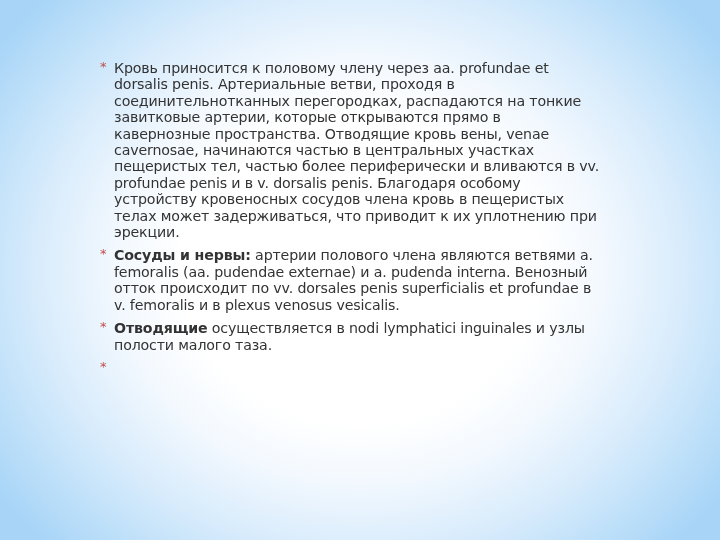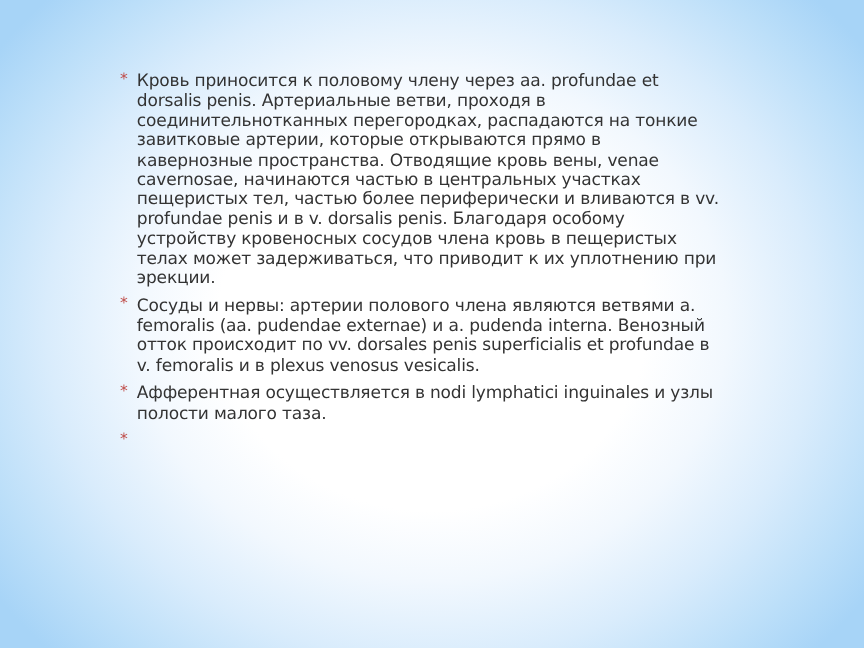--- a/index.html
+++ b/index.html
@@ -38,42 +38,42 @@
     }
     .bullet-star {
       position: absolute;
       left: 0;
       top: -1px;
       color: #c0504d;
       font-size: 13px;
       line-height: 16px;
     }
     .bold {
-      font-weight: normal;
+      font-weight: bold;
     }
   </style>
 </head>
 <body>
 
 <div class="slide">
   <div class="content">
 
     <div class="bullet-item">
       <span class="bullet-star">*</span>
       <span class="bold"></span><span>Кровь приносится к половому члену через aa. profundae et dorsalis penis. Артериальные ветви, проходя в соединительнотканных перегородках, распадаются на тонкие завитковые артерии, которые открываются прямо в кавернозные пространства. Отводящие кровь вены, venae cavernosae, начинаются частью в центральных участках пещеристых тел, частью более периферически и вливаются в vv. profundae penis и в v. dorsalis penis. Благодаря особому устройству кровеносных сосудов члена кровь в пещеристых телах может задерживаться, что приводит к их уплотнению при эрекции.</span>
     </div>
 
     <div class="bullet-item">
       <span class="bullet-star">*</span>
       <span class="bold">Сосуды и нервы:</span><span> артерии полового члена являются ветвями a. femoralis (aa. pudendae externae) и a. pudenda interna. Венозный отток происходит по vv. dorsales penis superficialis et profundae в v. femoralis и в plexus venosus vesicalis.</span>
     </div>
 
     <div class="bullet-item">
       <span class="bullet-star">*</span>
-      <span class="bold">Афферентная</span><span> осуществляется в nodi lymphatici inguinales и узлы полости малого таза.</span>
+      <span class="bold">Отводящие</span><span> осуществляется в nodi lymphatici inguinales и узлы полости малого таза.</span>
     </div>
 
     <div class="bullet-item">
       <span class="bullet-star">*</span>
       <span class="bold"></span>
     </div>
 
   </div>
 </div>
 

